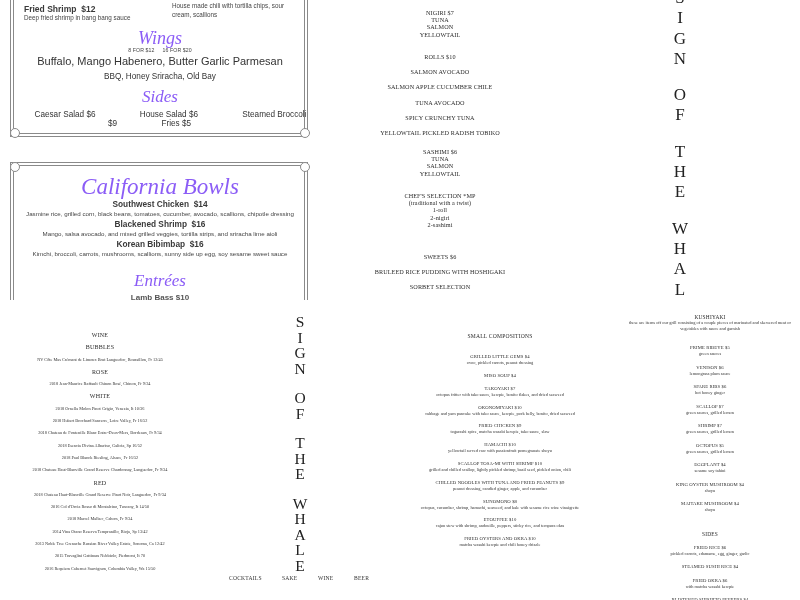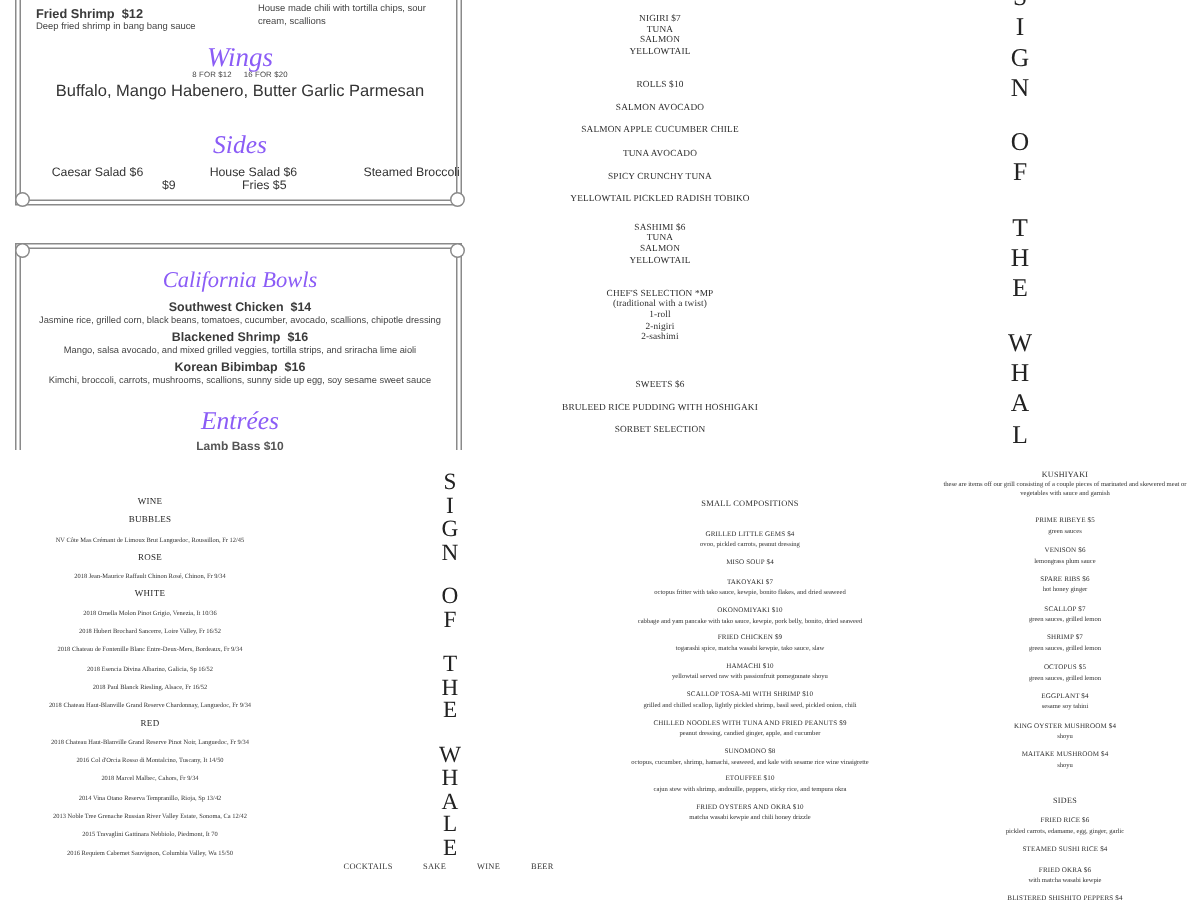--- a/index.html
+++ b/index.html
@@ -32,21 +32,21 @@
   .wings .prices span { margin: 0 4px; }
   .wings .flavors { font-family: "Liberation Sans", sans-serif; font-size: 11px; color: #333; margin-top: 2px; }
   .wings .flavors2 { font-family: "Liberation Sans", sans-serif; font-size: 8.2px; color: #333; margin-top: 5px; }
 
   .sides { position: absolute; left: 0; width: 320px; top: 87px; text-align: center; }
   .sides .section-head { font-size: 17px; line-height: 19px; }
   .sides .side-row { font-family: "Liberation Sans", sans-serif; font-size: 8.2px; color: #333; margin-top: 4px; }
   .sides .side-row span { margin: 0 21px; }
 
   .bowls { position: absolute; left: 0; width: 320px; top: 27px; text-align: center; }
-  .bowls .section-head { font-size: 15px; line-height: 20px; }
+  .bowls .section-head { font-size: 23px; line-height: 20px; }
   .bowl { margin-top: 2px; }
   .bowl .item-title { font-size: 8.3px; }
   .bowl .item-desc { font-size: 6.2px; margin-top: 1px; }
   .entrees { position: absolute; left: 0; width: 320px; top: 121px; text-align: center; }
   .entrees .section-head { font-size: 17px; line-height: 20px; }
   .entrees .item-title { font-size: 8px; margin-top: 2px; color: #555; }
 
   
   #tile-c { left: 320px; top: 0; width: 240px; height: 300px; text-align: center; }
   .sushi { position: absolute; left: 0; width: 240px; font-size: 6.2px; line-height: 7.2px; color: #2b2b2b; letter-spacing: 0.1px; }
@@ -100,20 +100,21 @@
   <div class="fried-shrimp">
     <div class="item-title"><span>Fried Shrimp</span>&nbsp;&nbsp;<span>$12</span></div>
     <div class="item-desc">Deep fried shrimp in bang bang sauce</div>
   </div>
   <div class="chili item-desc">House made chili with tortilla chips, sour cream, scallions</div>
 
   <div class="wings">
     <div class="section-head">Wings</div>
     <div class="prices"><span>8 FOR $12</span><span>16 FOR $20</span></div>
     <div class="flavors">Buffalo, Mango Habenero, Butter Garlic Parmesan</div>
+    <div class="flavors2">BBQ, Honey Sriracha, Old Bay</div>
   </div>
 
   <div class="sides">
     <div class="section-head">Sides</div>
     <div class="side-row">
       <span>Caesar Salad $6</span>
       <span>House Salad $6</span>
       <span>Steamed Broccoli $9</span>
       <span>Fries $5</span>
     </div>

